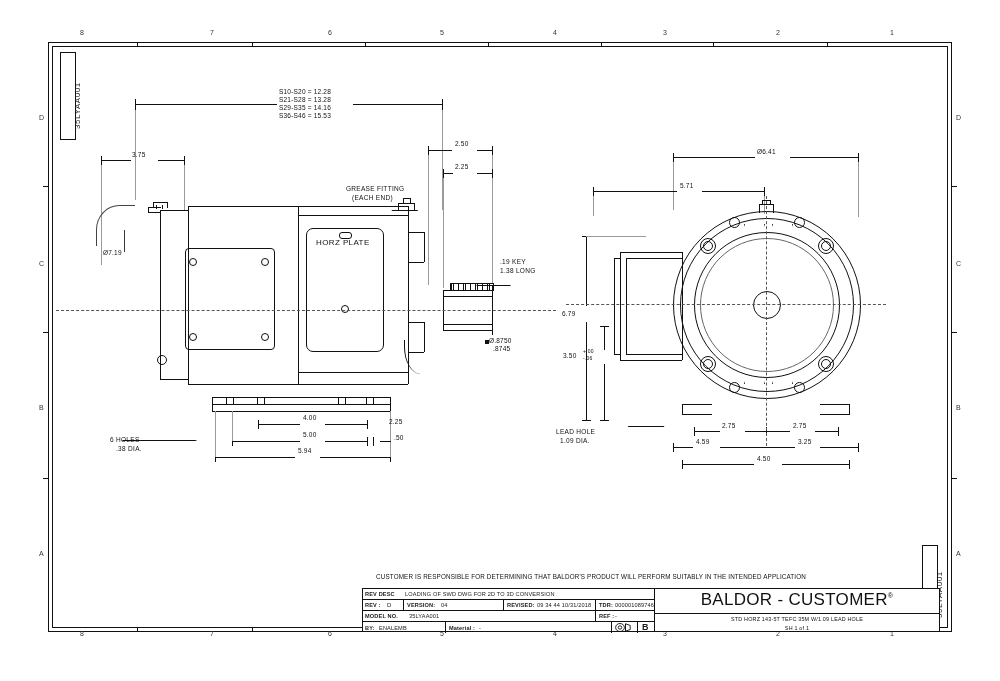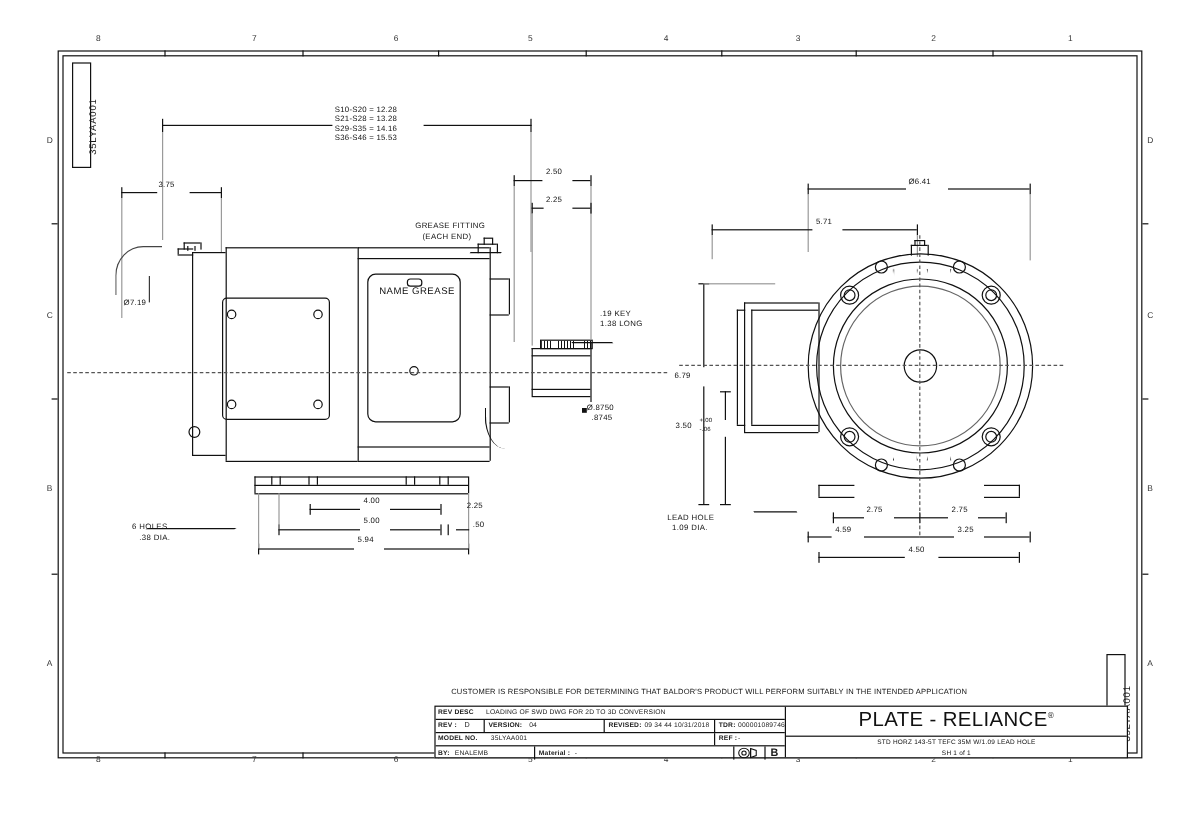--- a/index.html
+++ b/index.html
@@ -150,21 +150,21 @@
 
   <div class="ln" style="left:298px;top:215px;width:110px;height:0.9px;"></div>
   <div class="ln" style="left:298px;top:372px;width:110px;height:0.9px;"></div>
   <div class="ln" style="left:408px;top:206px;width:0.9px;height:178px;"></div>
   <div class="ln" style="left:298px;top:206px;width:110px;height:0.9px;"></div>
   <div class="ln" style="left:298px;top:384px;width:110px;height:0.9px;"></div>
 
   <div style="position:absolute;left:306px;top:228px;width:76px;height:122px;border:0.9px solid #111;border-radius:7px;"></div>
   <div style="position:absolute;left:339px;top:232px;width:11px;height:5px;border:0.9px solid #111;border-radius:3px;"></div>
   <div style="position:absolute;left:341px;top:305px;width:6px;height:6px;border:0.9px solid #111;border-radius:50%;"></div>
-  <div class="dimtxt" style="left:316px;top:238px;font-size:8px;letter-spacing:.4px;">NAME GREASE</div>
+  <div class="dimtxt" style="left:316px;top:238px;font-size:8px;letter-spacing:.4px;">HORZ PLATE</div>
 
   <div style="position:absolute;left:185px;top:248px;width:88px;height:100px;border:0.9px solid #111;border-radius:4px;"></div>
   <div style="position:absolute;left:189px;top:258px;width:6px;height:6px;border:0.9px solid #111;border-radius:50%;"></div>
   <div style="position:absolute;left:261px;top:258px;width:6px;height:6px;border:0.9px solid #111;border-radius:50%;"></div>
   <div style="position:absolute;left:189px;top:333px;width:6px;height:6px;border:0.9px solid #111;border-radius:50%;"></div>
   <div style="position:absolute;left:261px;top:333px;width:6px;height:6px;border:0.9px solid #111;border-radius:50%;"></div>
   <div style="position:absolute;left:157px;top:355px;width:8px;height:8px;border:0.9px solid #111;border-radius:50%;"></div>
 
   <div class="dimtxt" style="left:103px;top:249px;">Ø7.19</div>
   <div class="ln thin" style="left:124px;top:230px;width:0.7px;height:22px;"></div>
@@ -436,21 +436,21 @@
             <line x1="10.5" y1="0.8" x2="10.5" y2="8.2" stroke="#111" stroke-width="0.9"></line>
           </svg>
         </div>
         <div class="vdiv" style="left:274px;"></div>
         <div class="size-b" style="left:279px;top:0px;">B</div>
       </div>
     </div>
 
     <div class="tb-right">
       <div class="brandname">
-        <span>PLATE - RELIANCE</span><sup>®</sup>
+        <span>BALDOR - CUSTOMER</span><sup>®</sup>
       </div>
       <div style="position:absolute;left:0;right:0;top:24px;border-top:0.9px solid #111;"></div>
       <div class="brandsub" style="top:27px;">STD HORZ 143-5T TEFC 35M W/1.09 LEAD HOLE</div>
       <div class="brandsub" style="top:36px;">SH 1 of 1</div>
     </div>
   </div>
 
 </div>
 
 </body></html>

